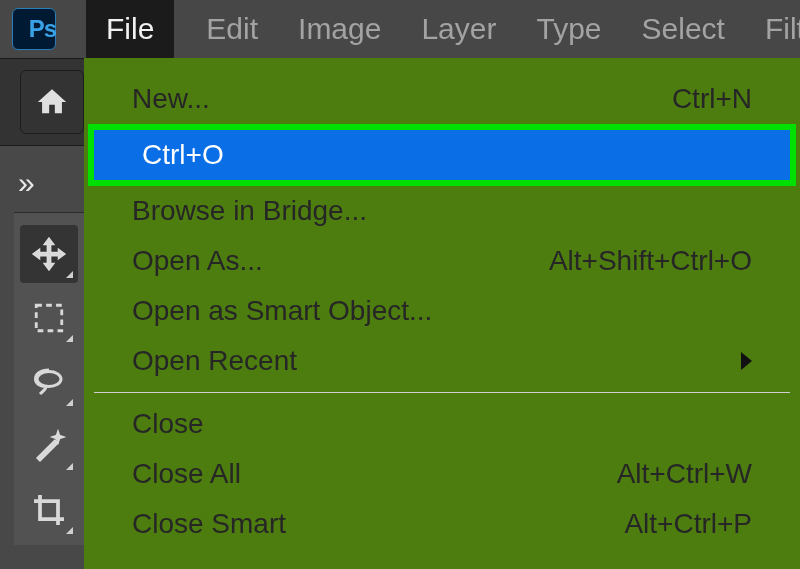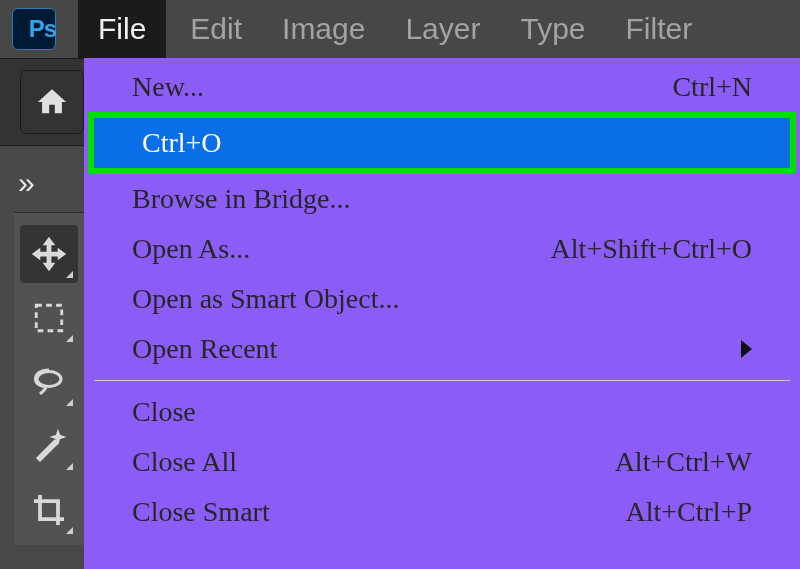--- a/index.html
+++ b/index.html
@@ -41,21 +41,21 @@
     font-size: 30px;
     color: #a3a3a3;
     padding: 10px 20px 10px 20px;
     height: 100%;
     display: flex; align-items: center;
     cursor: pointer;
   }
   .mb-item.active {
     background: #1b1b1b;
     color: #f2f2f2;
-    margin: 0 4px;
+    margin: 0 12px;
   }
 
   
   .subbar {
     position: absolute;
     top: 58px; left: 0; right: 0;
     height: 88px;
     background: #333333;
     border-top: 1px solid #1b1b1b;
     border-bottom: 1px solid #1b1b1b;
@@ -120,26 +120,25 @@
     border-radius: 4px;
   }
 
   
   .dropdown {
     position: absolute;
     top: 58px;
     left: 84px;
     right: 0;
     bottom: 0;
-    background: #8b5cf6;
+    background: #4d7c0f;
     color: #262626;
-    padding: 4px 0;
+    padding: 16px 0;
     z-index: 20;
     overflow: hidden;
-    font-family: Liberation Serif, serif;
   }
   .dd-row {
     display: flex;
     align-items: center;
     justify-content: space-between;
     padding: 0 48px 0 48px;
     height: 50px;
     font-size: 28px;
     cursor: pointer;
   }
@@ -167,20 +166,21 @@
 </head>
 <body>
 
 <div class="menubar">
   <div class="ps-logo">Ps</div>
   <div class="mb-item active">File</div>
   <div class="mb-item">Edit</div>
   <div class="mb-item">Image</div>
   <div class="mb-item">Layer</div>
   <div class="mb-item">Type</div>
+  <div class="mb-item">Select</div>
   <div class="mb-item">Filter</div>
 </div>
 
 <div class="subbar">
   <div class="home-btn">
     <svg class="home-icon" viewBox="0 0 24 24">
       <path d="M12 3 L2 12 H5 V20 H10 V14 H14 V20 H19 V12 H22 Z"></path>
     </svg>
   </div>
   <div class="subbar-text">ho</div>

